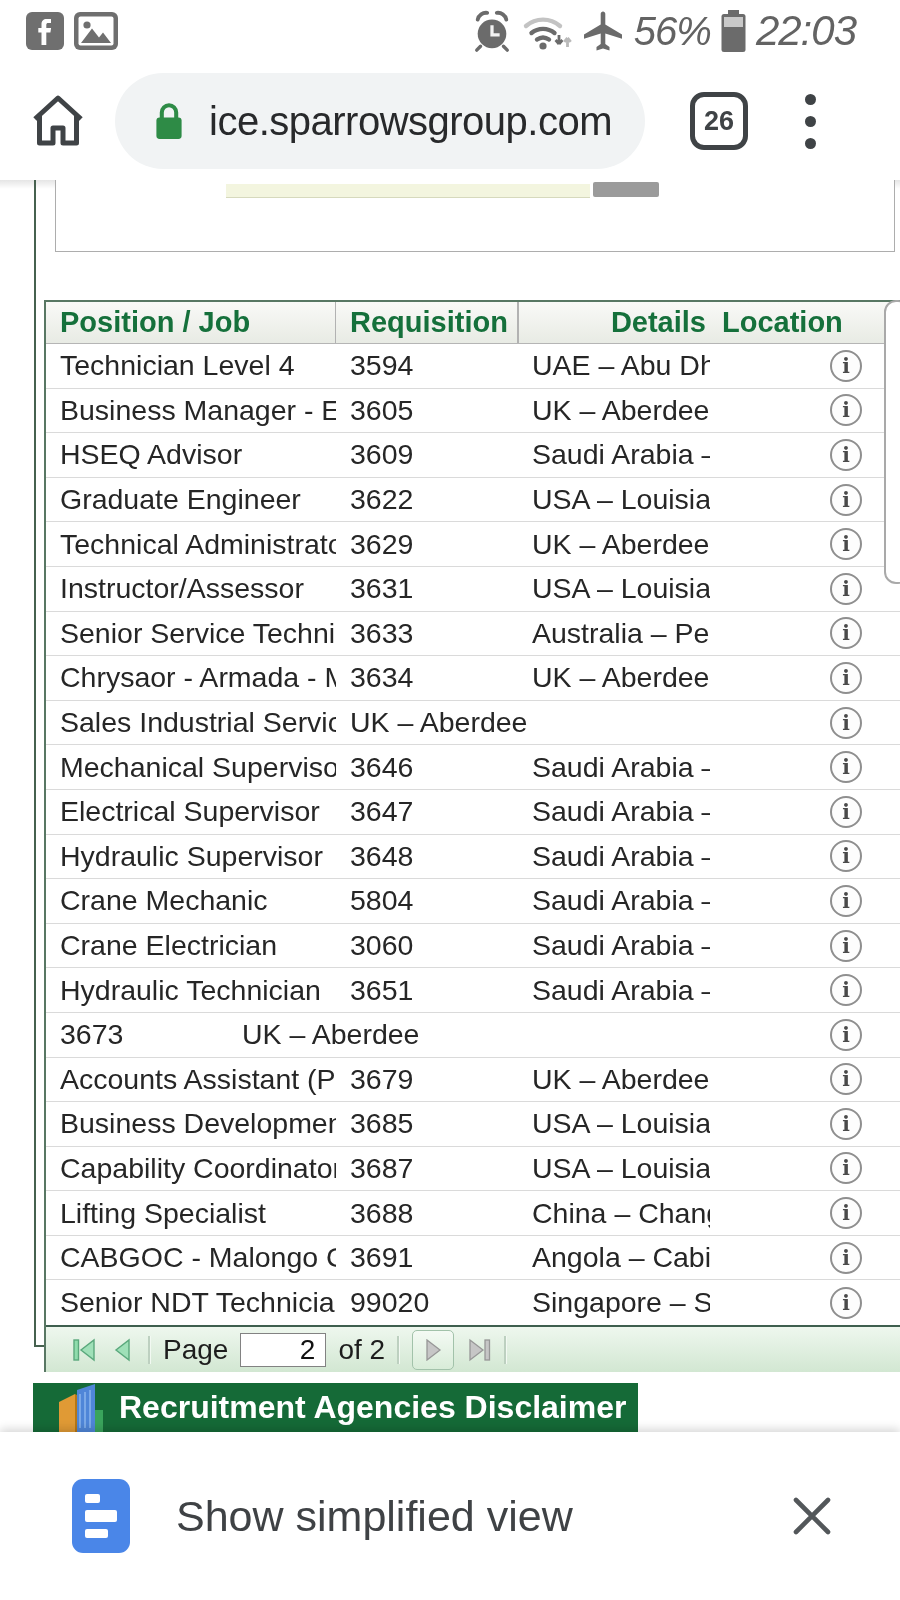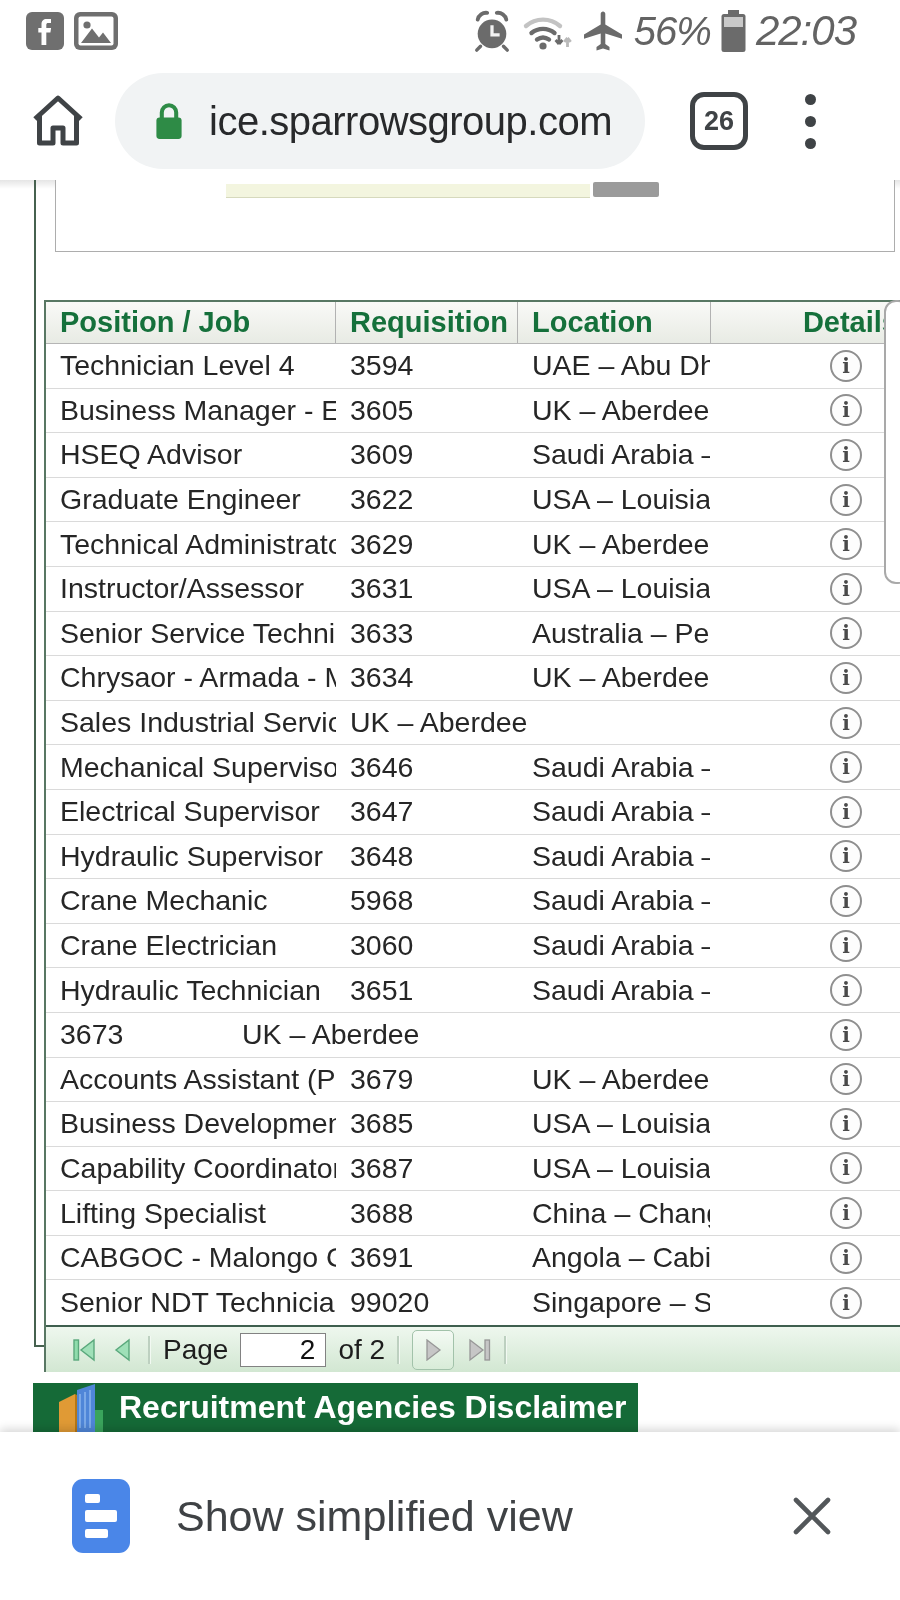--- a/index.html
+++ b/index.html
@@ -194,22 +194,22 @@
 
 <div class="top-panel">
   <div class="search-strip"></div>
   <div class="gray-frag"></div>
 </div>
 
 <div class="grid">
   <div class="grid-header">
     <div class="h-cell h-pos">Position / Job</div>
     <div class="h-cell h-code">Requisition Code</div>
+    <div class="h-cell h-det">Details</div>
     <div class="h-cell h-loc">Location</div>
-    <div class="h-cell h-det">Details</div>
   </div>
 
   <div id="grid-body">
   <div class="grid-row">
     <div class="cell cell-pos">Technician Level 4</div>
     <div class="cell cell-code">3594</div>
     <div class="cell cell-loc">UAE – Abu Dhabi</div>
     <div class="cell-det">
       <div class="info-icon">i</div>
     </div>
@@ -308,21 +308,21 @@
     <div class="cell cell-pos">Hydraulic Supervisor</div>
     <div class="cell cell-code">3648</div>
     <div class="cell cell-loc">Saudi Arabia – D…</div>
     <div class="cell-det">
       <div class="info-icon">i</div>
     </div>
   </div>
 
   <div class="grid-row">
     <div class="cell cell-pos">Crane Mechanic</div>
-    <div class="cell cell-code">5968</div>
+    <div class="cell cell-code">5804</div>
     <div class="cell cell-loc">Saudi Arabia – D…</div>
     <div class="cell-det">
       <div class="info-icon">i</div>
     </div>
   </div>
 
   <div class="grid-row">
     <div class="cell cell-pos">Crane Electrician</div>
     <div class="cell cell-code">3060</div>
     <div class="cell cell-loc">Saudi Arabia – D…</div>

